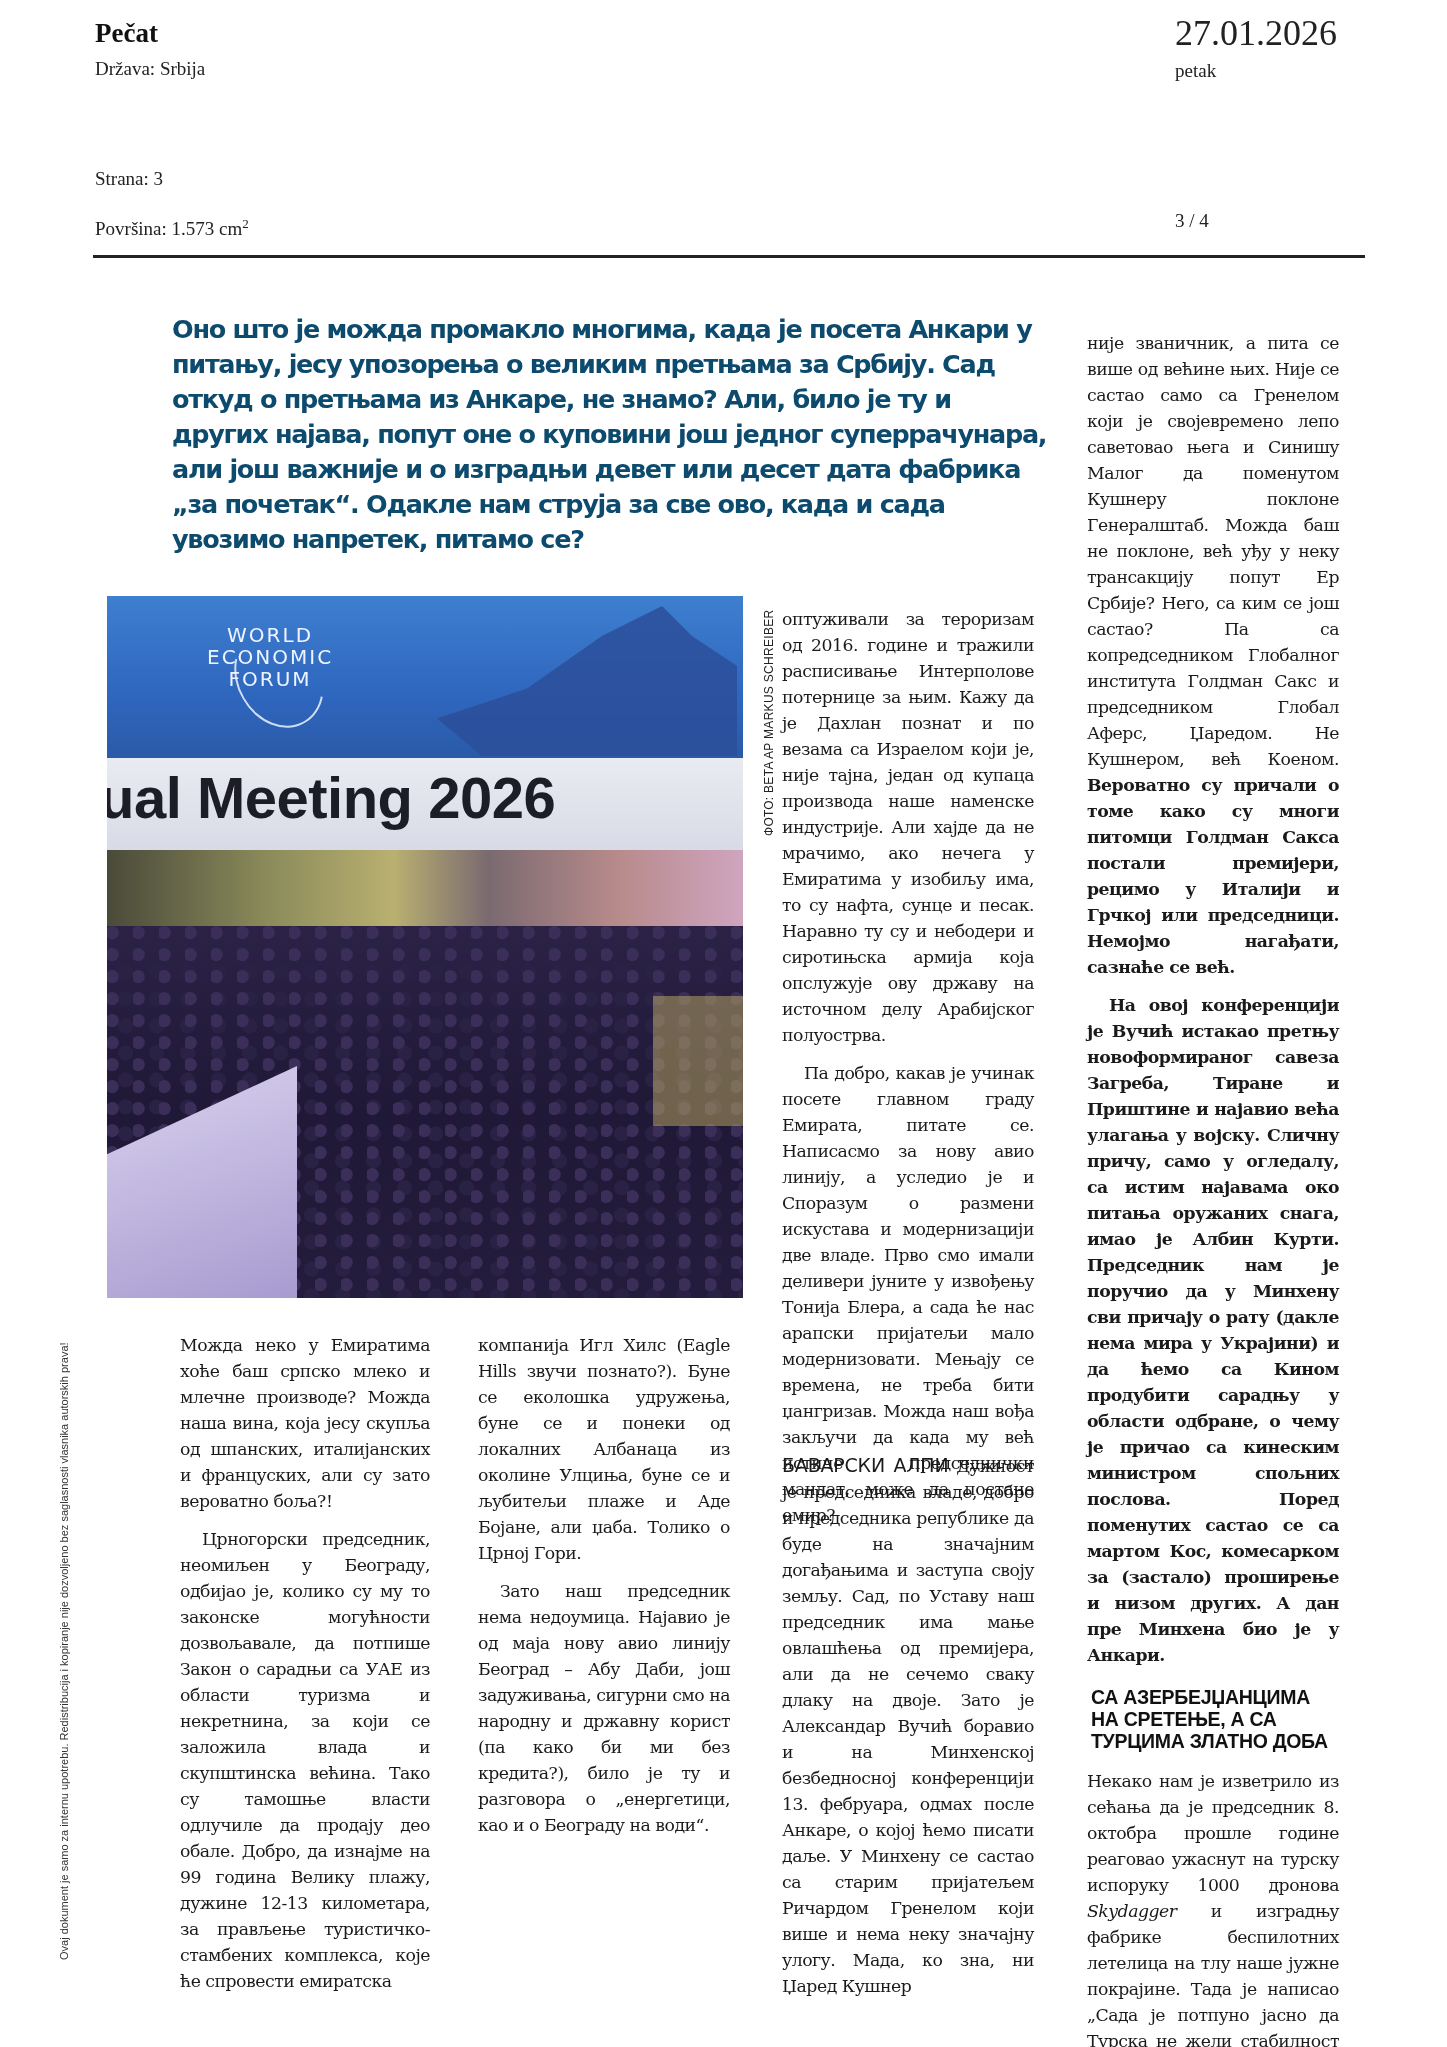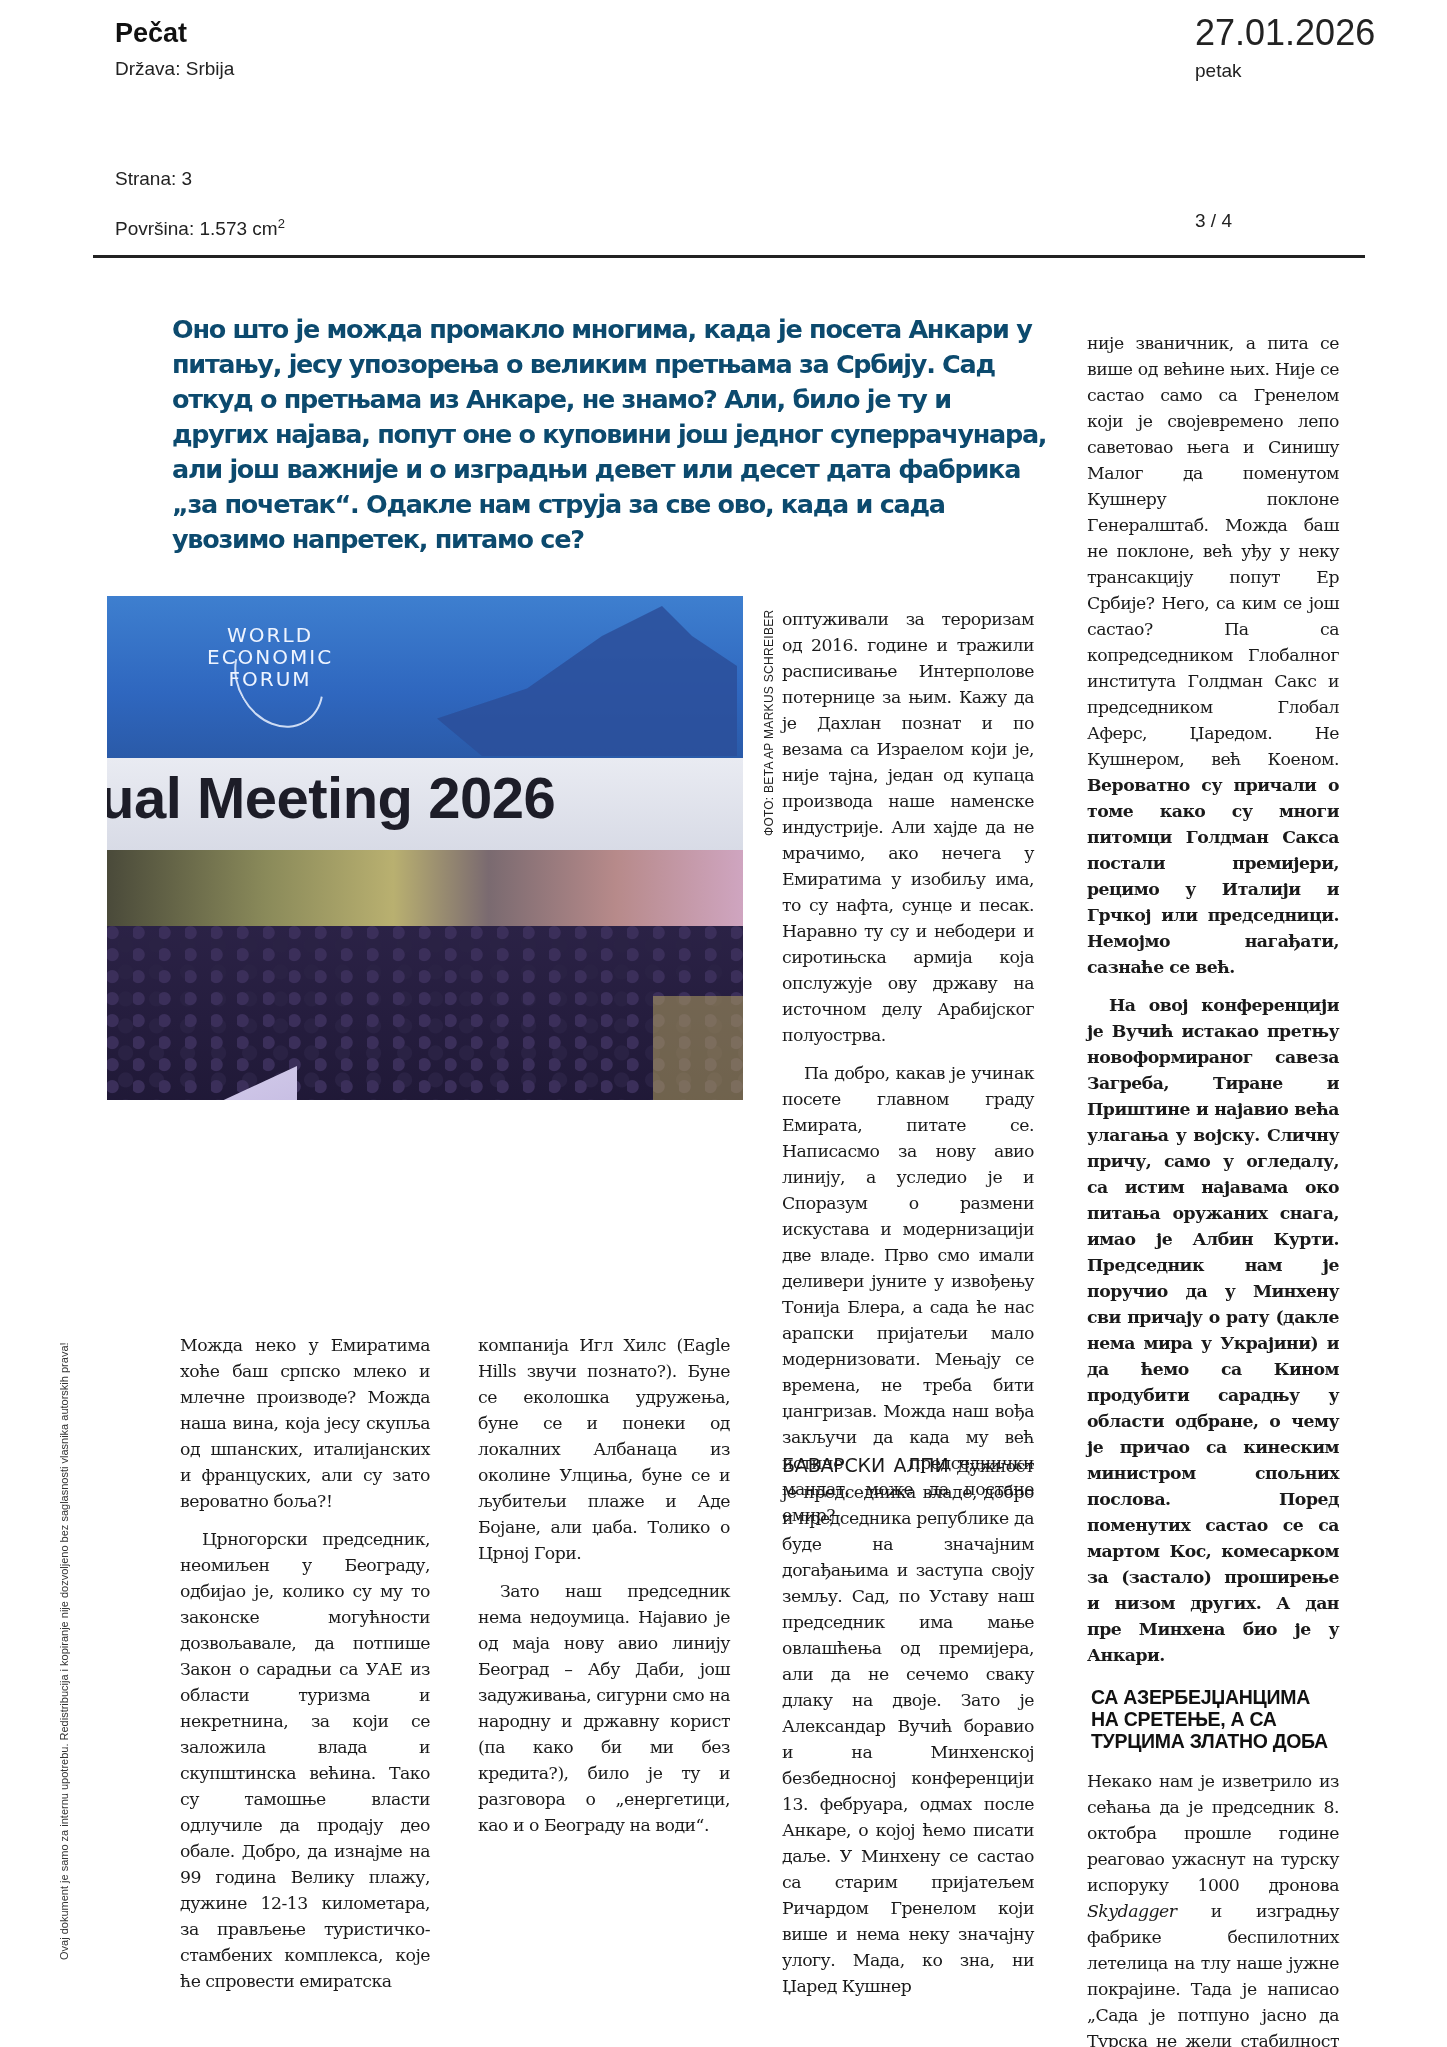--- a/index.html
+++ b/index.html
@@ -1,17 +1,17 @@
 <!DOCTYPE html>
 <html><head>
 <meta charset="utf-8">
 <style>
   html, body { margin:0; padding:0; background:#ffffff; }
   body { width:1447px; height:2047px; position:relative; overflow:hidden; color:#111; }
-  .hdr { position:absolute; font-family:Liberation Sans, sans-serif; color:#222;margin-left:20px; }
+  .hdr { position:absolute; font-family:Liberation Serif, serif; color:#222; }
   #pub-name { left:95px; top:18px; font-size:27px; font-weight:bold; color:#111; }
   #country { left:95px; top:58px; font-size:19px; }
   #page-no { left:95px; top:168px; font-size:19px; }
   #area { left:95px; top:216px; font-size:19px; }
   #area sup { font-size:13px; }
   #date { left:1175px; top:12px; font-size:36px; color:#222; }
   #weekday { left:1175px; top:60px; font-size:19px; }
   #pager { left:1175px; top:210px; font-size:19px; }
   #rule { position:absolute; left:93px; top:255px; width:1272px; height:3px; background:#222; }
 
@@ -29,21 +29,21 @@
   .col b { font-weight:bold; }
   .col .sec { font-family:"DejaVu Sans", sans-serif; font-weight:normal; font-size:19px; letter-spacing:-0.2px; }
   .col h3 { margin:16px; font-family:Liberation Sans, sans-serif; font-weight:bold; font-size:19.5px; line-height:22px; letter-spacing:-0.3px; text-align:left; color:#111; }
 
   #col1 { left:168px; top:1320px; width:274px; }
   #col2 { left:466px; top:1320px; width:276px; }
   #col3 { left:770px; top:594px; width:276px; }
   #col3b { left:770px; top:1440px; width:276px; }
   #col4 { left:1075px; top:318px; width:276px; }
 
-  #photo { position:absolute; left:107px; top:596px; width:636px; height:504px; overflow:hidden;
+  #photo { position:absolute; left:107px; top:596px; width:636px; height:702px; overflow:hidden;
     background:#2a2440; }
   #photo .sky { position:absolute; left:0; top:0; width:100%; height:162px;
     background:linear-gradient(180deg,#3e7fcf 0%,#2f67bf 60%,#2a5aa8 100%); }
   #photo .mountain { position:absolute; left:330px; top:10px; width:300px; height:150px;
     background:#2b4f9a; clip-path:polygon(0 75%,30% 55%,55% 20%,75% 0,85% 20%,100% 40%,100% 100%,15% 100%); opacity:.85; }
   #photo .wef { position:absolute; left:100px; top:28px; color:#eef4ff; font-family:"DejaVu Sans", sans-serif;
     font-size:20px; line-height:22px; letter-spacing:2px; text-align:center; }
   #photo .wef-arc { position:absolute; left:130px; top:30px; width:80px; height:100px;
     border:2px solid rgba(235,242,255,.85); border-radius:50%; border-color:transparent transparent rgba(235,242,255,.85) rgba(235,242,255,.85); transform:rotate(-30deg); }
   #photo .banner { position:absolute; left:0; top:162px; width:100%; height:92px;

